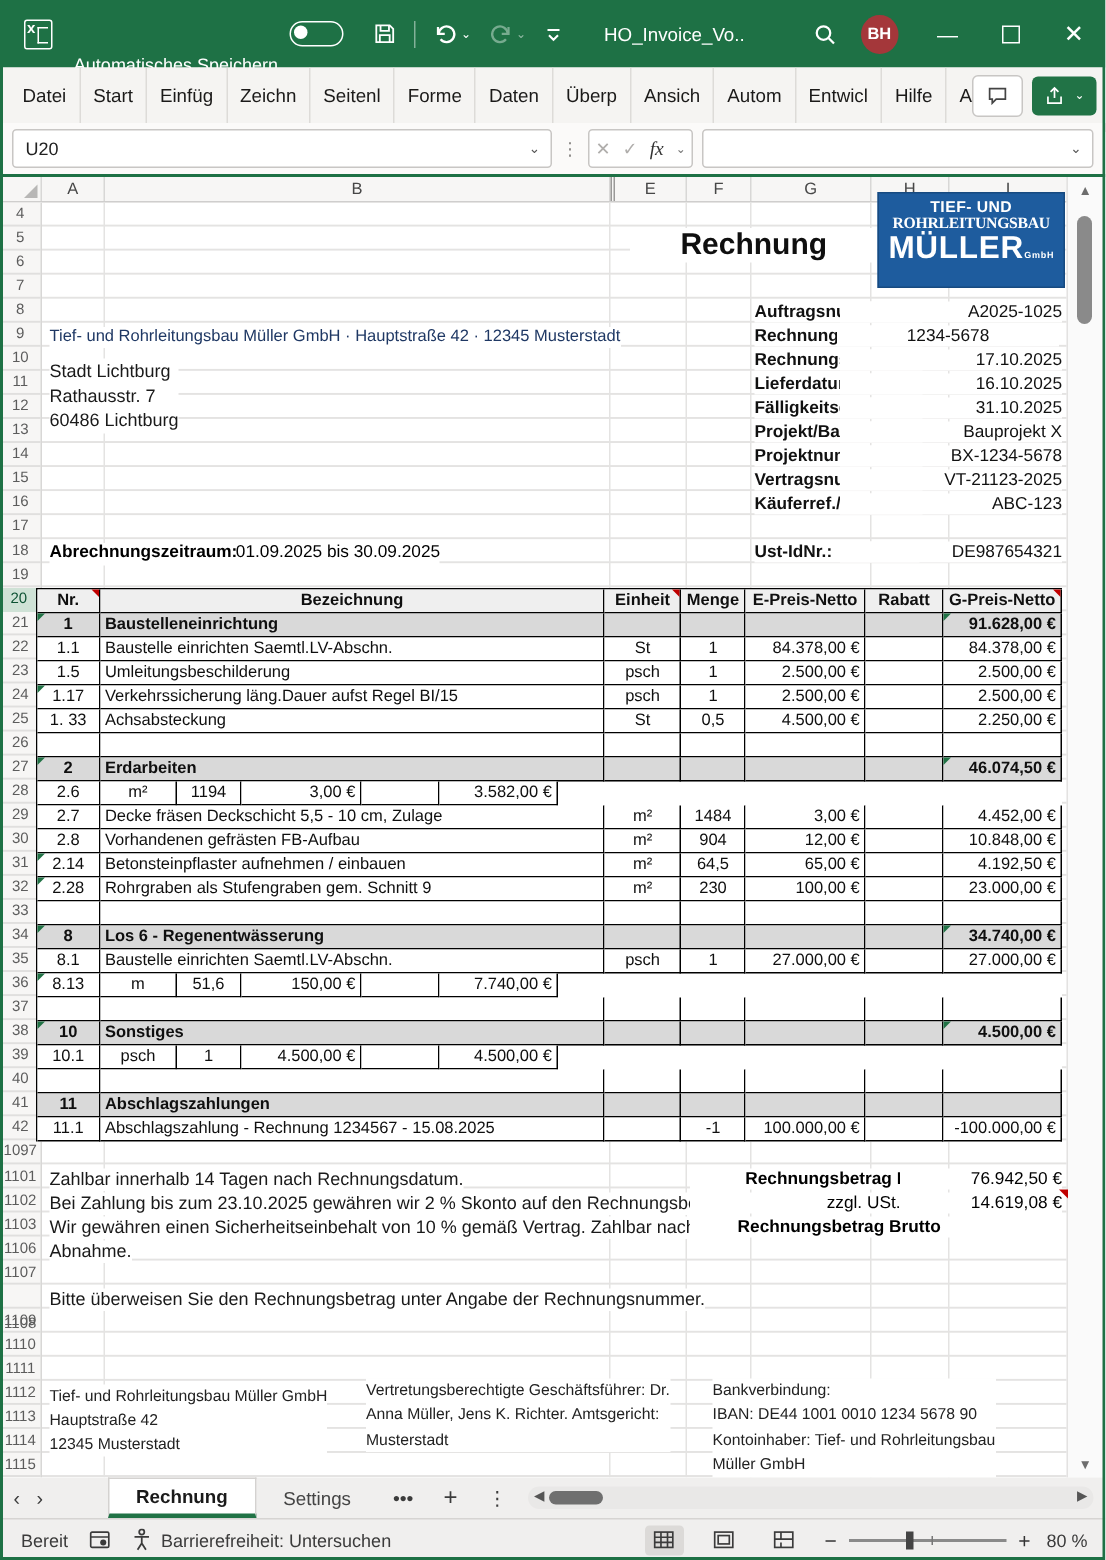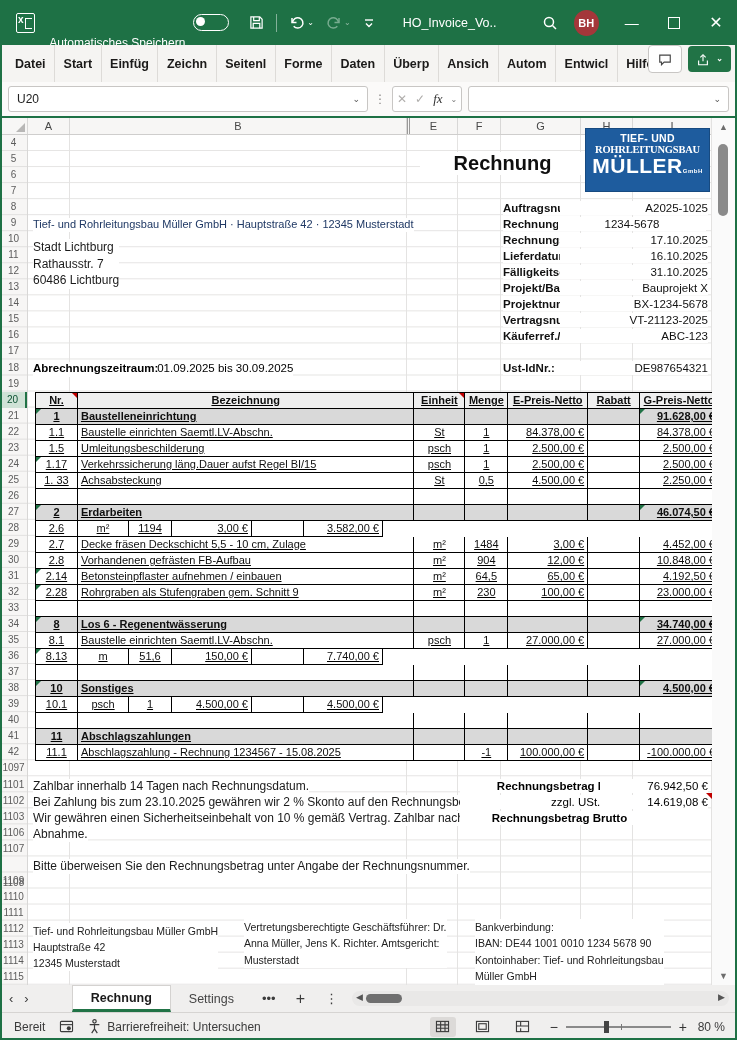--- a/index.html
+++ b/index.html
@@ -21,21 +21,21 @@
   .chev{font-size:8px;margin-left:2px;line-height:1;}
   .dim{opacity:.5;}
   .tb-title{margin:0 14px 0 22px;white-space:nowrap;overflow:hidden;max-width:110px;font-size:12.5px;}
   .avatar{width:26px;height:26px;border-radius:50%;background:#a4373a;color:#fff;display:flex;align-items:center;
           justify-content:center;font-size:11px;font-weight:bold;margin:0 10px;}
   .win-btn{width:44px;height:45px;display:flex;align-items:center;justify-content:center;font-size:14px;color:#fff;}
   .win-max{width:10px;height:10px;border:1.2px solid #fff;}
 
   
   .ribbon{position:absolute;top:45px;left:0;right:0;height:37px;background:#f5f4f2;border-bottom:6px solid #be185d;
-          display:flex;align-items:flex-start;font-weight:bold;}
+          display:flex;align-items:center;}
   .ribbon-tabs{display:flex;align-items:center;height:100%;overflow:hidden;flex:1;}
   .ribbon-tab{padding:0 8.5px;font-size:12.5px;color:#1b1a19;height:100%;display:flex;align-items:center;
               border-right:1px solid #dddbd8;white-space:nowrap;}
   .ribbon-tab:first-child{padding-left:15px;}
   .ribbon-right{display:flex;align-items:center;margin-right:6px;gap:6px;}
   .comment-btn{width:32px;height:26px;border:1px solid #c8c6c4;border-radius:4px;background:#fff;
                display:flex;align-items:center;justify-content:center;}
   .share-btn{height:26px;border-radius:4px;background:#217346;color:#fff;display:flex;align-items:center;
              padding:0 8px;gap:4px;}
 
@@ -84,22 +84,22 @@
   .det-label{font-weight:bold;font-size:11.5px;color:#111;height:14px;line-height:14px;}
   .det-value{text-align:right;font-size:11.5px;color:#111;height:14px;line-height:14px;}
   .billing{font-size:11.5px;}
   .billing b{display:inline-block;width:121px;}
   .note{font-size:12px;color:#1a1a1a;height:15px;line-height:15px;}
   .tot-label{text-align:right;font-size:11.5px;height:14px;line-height:14px;}
   .tot-value{text-align:right;font-size:11.5px;height:14px;line-height:14px;}
   .footer-block{font-size:10.5px;color:#222;white-space:nowrap;background:#fff;}
 
   
-  .invoice-table{position:absolute;left:35px;top:257px;width:684px;border-top:1px solid #000;border-left:1px solid #000;
-                 box-sizing:border-box;z-index:6;background:#fff;text-decoration:underline;}
+  .invoice-table{position:absolute;left:24px;top:257px;width:684px;border-top:1px solid #000;border-left:1px solid #000;
+                 box-sizing:border-box;z-index:6;background:#fff;}
   .trow{display:flex;height:16px;}
   .tcell{box-sizing:border-box;border-right:1px solid #000;border-bottom:1px solid #000;height:16px;line-height:14.5px;
          font-size:11px;color:#0f0f0f;position:relative;overflow:visible;white-space:nowrap;background:#fff;}
   .c0{width:42px;text-align:center;}
   .c1{width:337px;padding-left:3px;}
   .c2{width:51px;text-align:center;}
   .c3{width:43px;text-align:center;}
   .c4{width:80px;text-align:right;padding-right:3px;}
   .c5{width:52px;}
   .c6{width:79px;text-align:right;padding-right:3px;}

